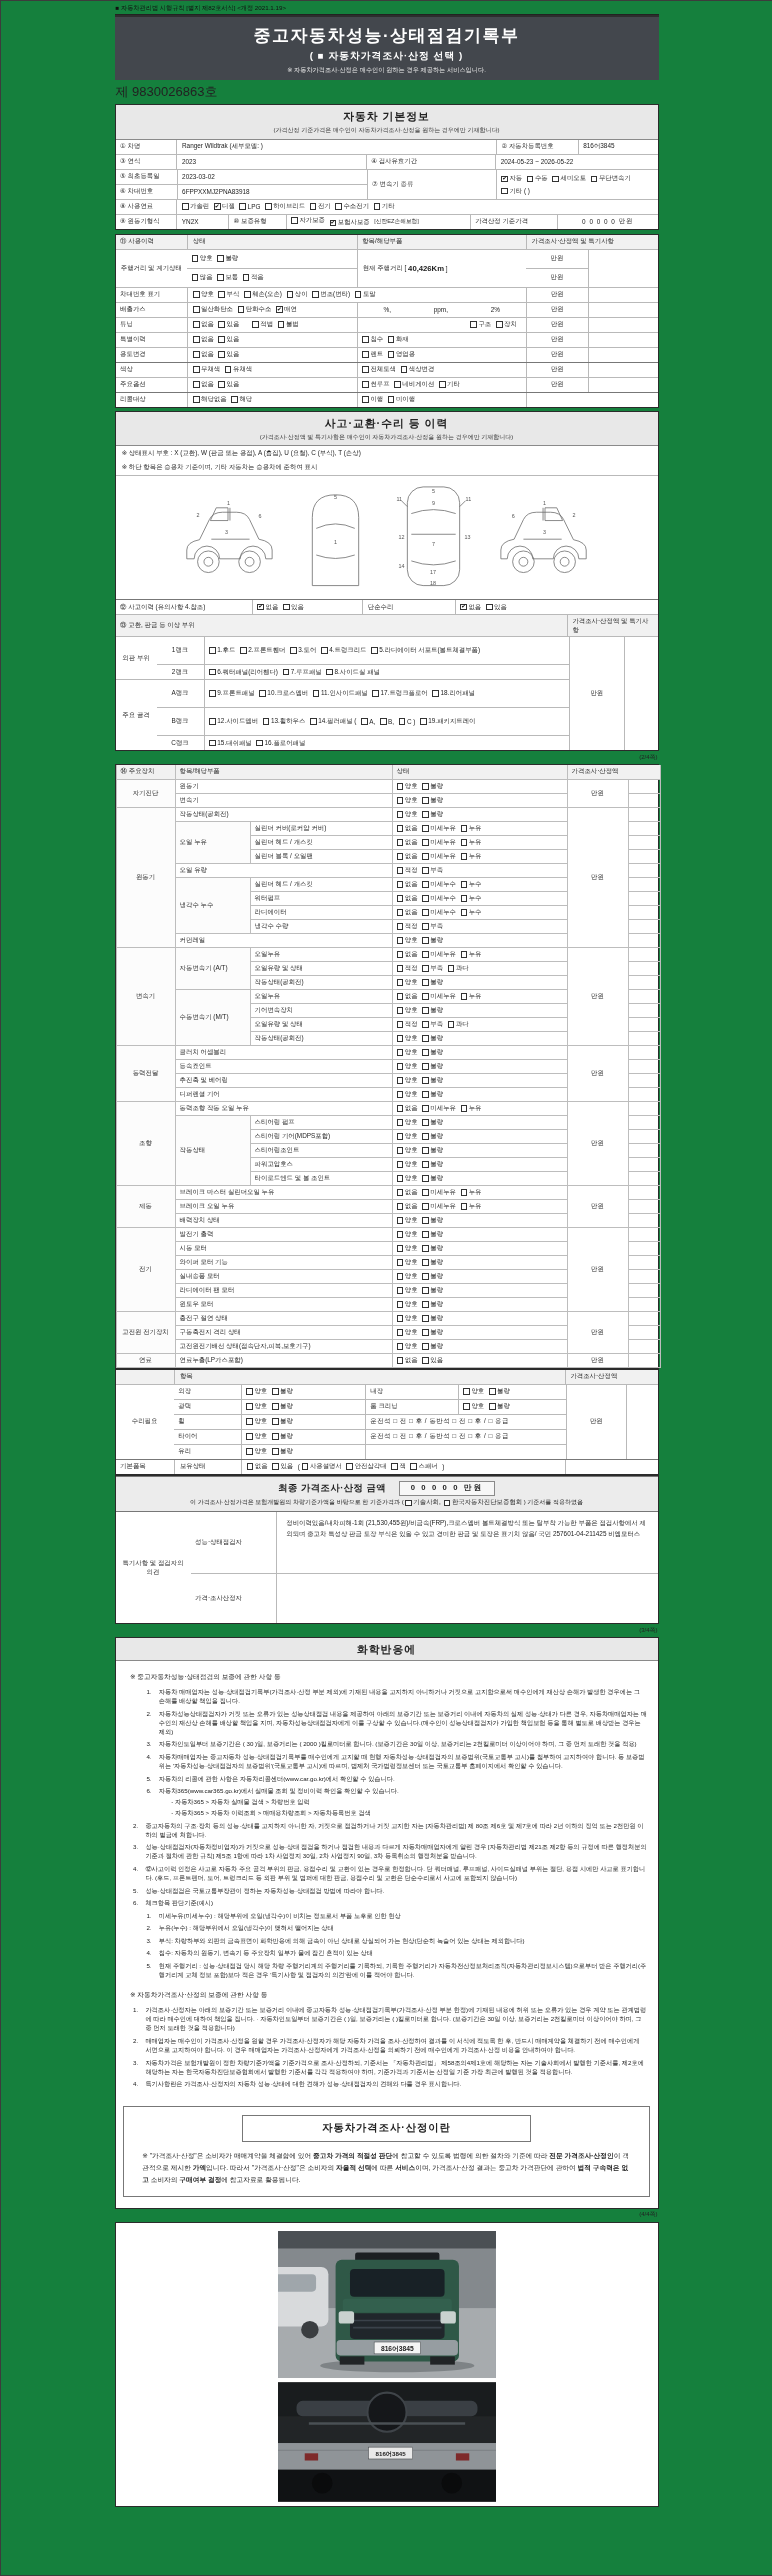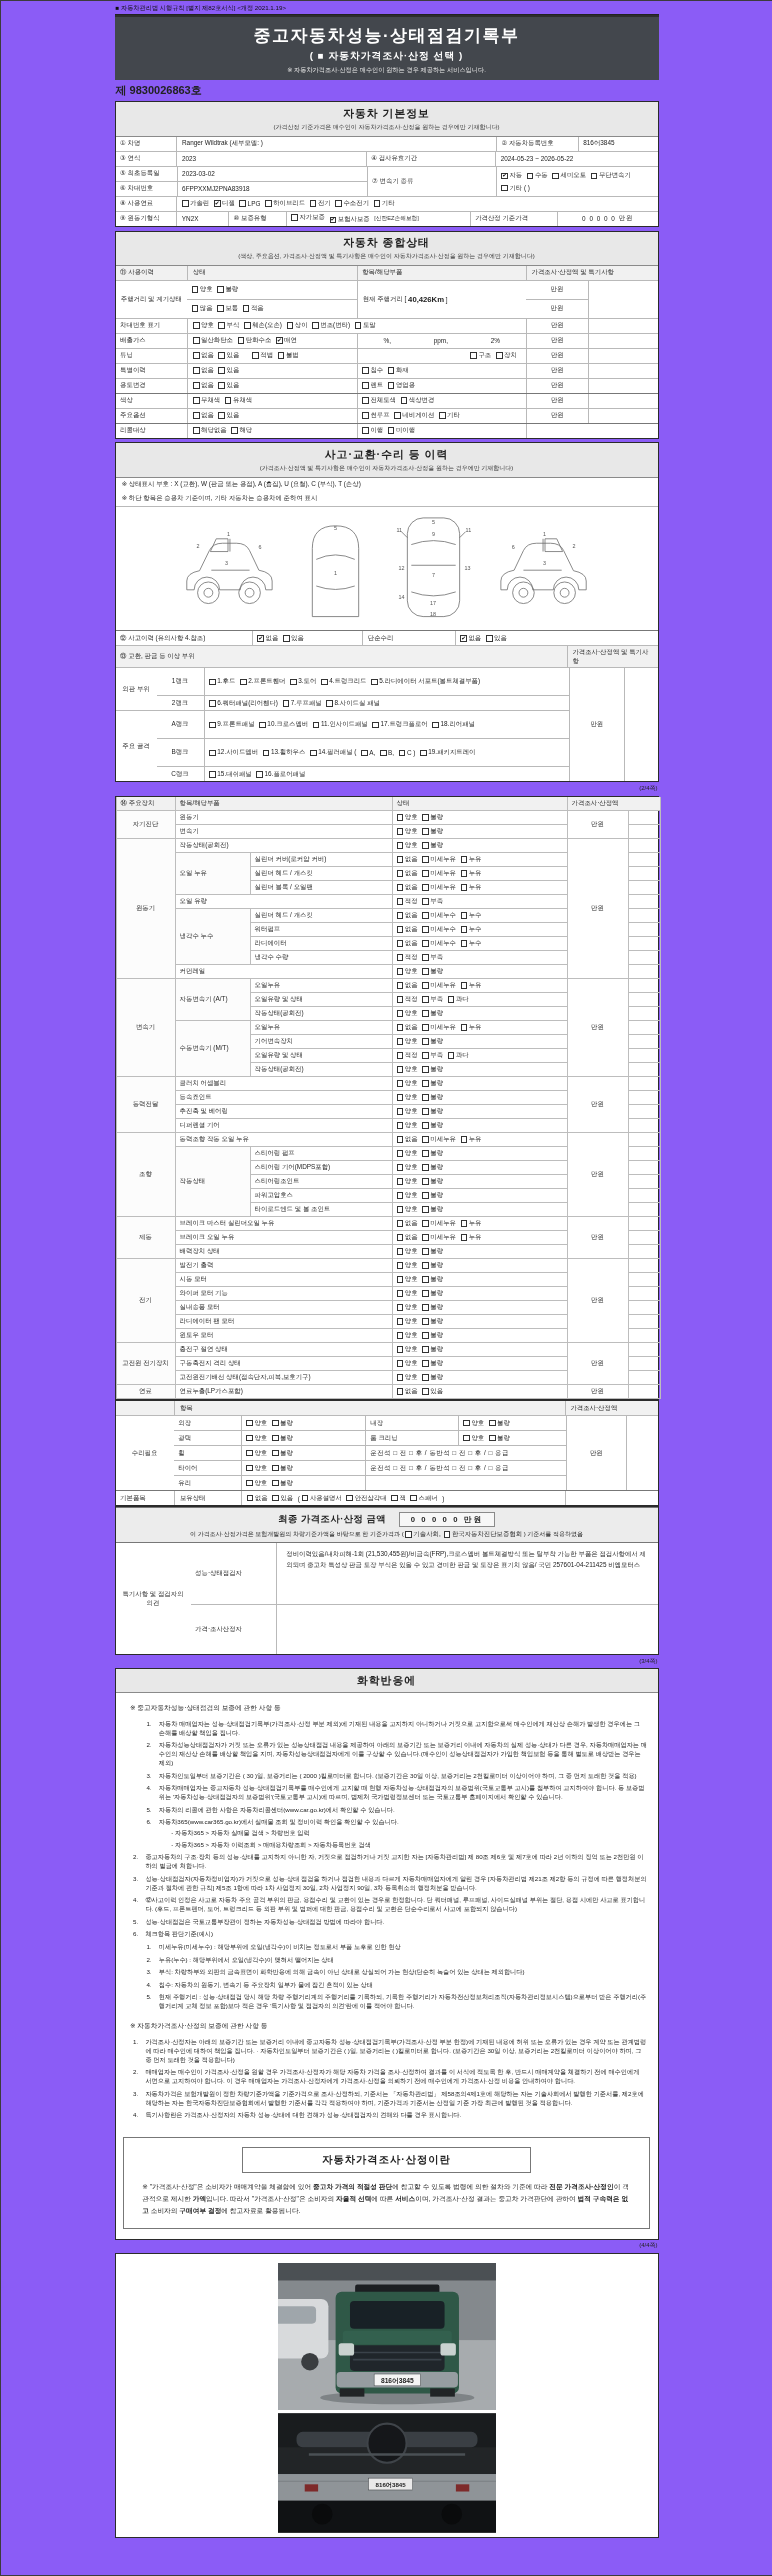--- a/index.html
+++ b/index.html
@@ -1,26 +1,26 @@
 <!DOCTYPE html>
 <html style="font-size:8.2px"><head>
 <meta charset="utf-8">
 <style>
 *{box-sizing:border-box;margin:0;padding:0;}
 html,body{background:#fff;}
 body{font-family:"Liberation Sans","DejaVu Sans",sans-serif;color:#222;}
-.canvas{width:773px;height:2576px;border:0.5px solid #3c3c3c;background:#8b5cf6;overflow:hidden;}
+.canvas{width:773px;height:2576px;border:0.5px solid #3c3c3c;background:#15803d;overflow:hidden;}
 .doc{width:544px;margin:0 auto;}
 .form-ref{font-size:6.2px;color:#111;padding:2.6px 1px 1.5px;}
 .rule{height:2.6px;border-top:0.5px solid #222;background:#2d2d2d;margin-bottom:0;}
 .hdr-dark{background:#43474d;color:#fff;text-align:center;padding:7.7px 0 5.7px;}
 .hdr-title{font-size:17px;font-weight:bold;letter-spacing:1.5px;}
 .hdr-sub{font-size:9.8px;font-weight:bold;margin-top:2.6px;letter-spacing:1px;}
 .hdr-note{font-size:6.2px;color:#eaeaea;margin-top:2.6px;}
-.doc-no{font-size:11px;font-weight:bold;padding:3.1px 1px;}
+.doc-no{font-size:13px;font-weight:normal;padding:3.1px 1px;}
 .box{border:1px solid #2b2b2b;background:#fff;}
 .mb{margin-bottom:3.6px;}
 .sec-hd{background:#e8e8e8;text-align:center;padding:4.6px 0 3.6px;border-bottom:1px solid #8a8a8a;}
 .sec-title{font-size:10.8px;font-weight:bold;letter-spacing:1px;}
 .sec-sub{font-size:6px;color:#333;margin-top:2.1px;}
 .tbl .r{display:flex;}
 .tbl .r + .r{border-top:0.5px solid #b9b9b9;}
 .c{border-left:0.5px solid #b9b9b9;padding:1.5px 4.6px;display:flex;align-items:center;min-height:14px;font-size:6.4px;}
 .c:first-child{border-left:none;}
 .cl{justify-content:center;text-align:center;}
@@ -187,24 +187,20 @@
         </div>
         <div class="c" style="width:88px">가격산정 기준가격</div>
         <div class="c pc mono-sp" style="width:101px">
           <span>0 0 0 0 0</span>&nbsp;<span>만원</span>
         </div>
       </div>
     </div>
   </div>
 
   <div class="box mb">
-    <div class="sec-hd">
-      <div class="sec-title">자동차 종합상태</div>
-      <div class="sec-sub">(색상, 주요옵션, 가격조사·산정액 및 특기사항은 매수인이 자동차가격조사·산정을 원하는 경우에만 기재합니다)</div>
-    </div>
     <div class="tbl">
       <div class="r colhd">
         <div class="c" style="width:72px">⑪ 사용이력</div>
         <div class="c" style="width:170px">상태</div>
         <div class="c" style="width:170px">항목/해당부품</div>
         <div class="c" style="width:132px">가격조사·산정액 및 특기사항</div>
       </div>
       <div class="r">
         <div class="c vt" style="width:72px">주행거리 및 계기상태</div>
         <div class="stack" style="width:170px">

